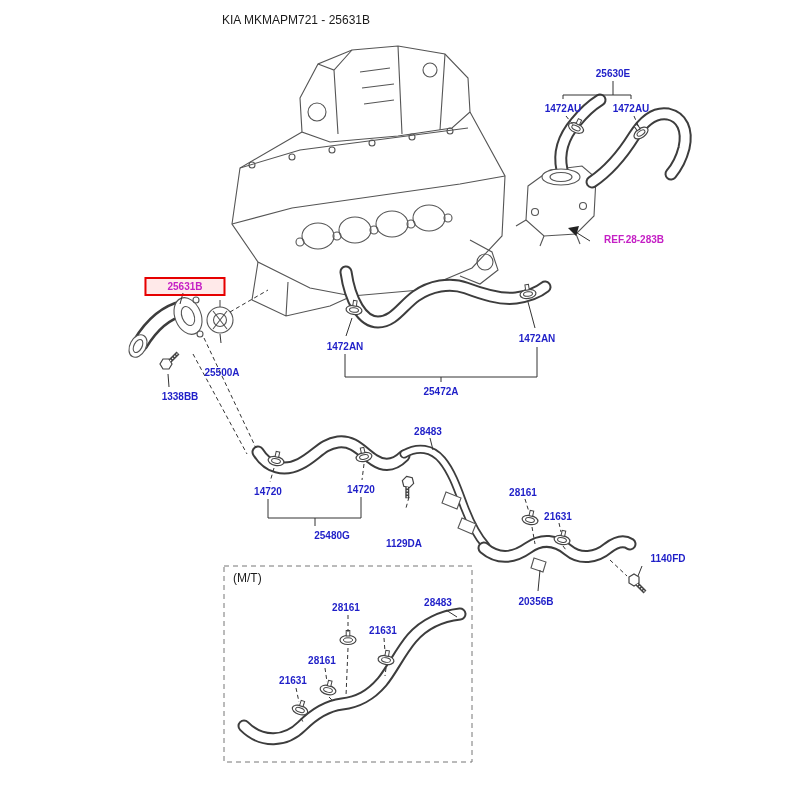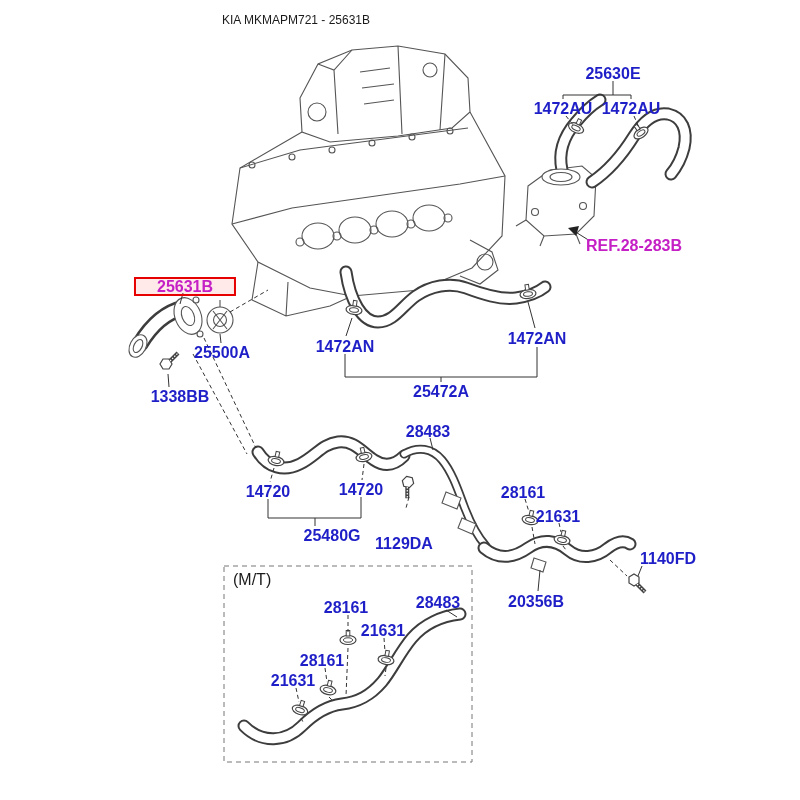--- a/index.html
+++ b/index.html
@@ -1,25 +1,25 @@
 <!DOCTYPE html>
 <html style="--part-label: #1f1fc8; --highlight-text: #c520c5; --highlight-border: #e60000; --ref-text: #c520c5; --title-text: #1a1a1a; --artwork-line: #555555;"><head>
 <meta charset="utf-8">
 <style>
   html,body{margin:0;padding:0}
   body{width:800px;height:800px;background:#fff;font-family:"Liberation Sans",sans-serif}
   .diagram{position:relative;width:800px;height:800px;background:#fff;overflow:hidden}
   .diagram > svg{position:absolute;left:0;top:0}
   .title{position:absolute;transform:translateX(-50%);font-size:12px;color:var(--title-text,#1a1a1a);white-space:nowrap}
-  .plabel{position:absolute;transform:translateX(-50%);font-size:16px;font-weight:700;
+  .plabel{position:absolute;transform:translateX(-50%);font-size:10px;font-weight:700;
           color:var(--part-label,#1f1fc8);white-space:nowrap;cursor:pointer;line-height:15px}
   .plabel.ref{color:var(--ref-text,#c520c5)}
   .plabel.highlight{color:var(--highlight-text,#c520c5);border:2px solid var(--highlight-border,#e60000);
           background:rgba(255,70,70,.12);padding:0 21px}
-  .mt{position:absolute;font-size:16px;color:var(--title-text,#1a1a1a)}
+  .mt{position:absolute;font-size:12px;color:var(--title-text,#1a1a1a)}
   
   .art{fill:none;stroke:#555;stroke-width:1.1}
   .artf{fill:#fff;stroke:#555;stroke-width:1.1}
   .tube-o{fill:none;stroke:#3d3d3d;stroke-width:13;stroke-linecap:round}
   .tube-i{fill:none;stroke:#fff;stroke-width:9;stroke-linecap:round}
   .pipe-o{stroke-width:9}
   .pipe-i{stroke-width:5.5}
   .line{fill:none;stroke:#333;stroke-width:1}
   .dash{fill:none;stroke:#333;stroke-width:1;stroke-dasharray:4 3}
   .mtbox{fill:none;stroke:#777;stroke-width:1;stroke-dasharray:5 4}
@@ -183,24 +183,24 @@
       <path class="dash" d="M325,668 L327,682 M329,697 L333,701"></path>
       <path class="dash" d="M296,688 L299,702 M301,718 L303,722"></path>
     </g>
   </svg>
 
   <div class="title" style="left:296px;top:13px">KIA MKMAPM721 - 25631B</div>
 
   <div class="plabel" style="left:613px;top:66px">25630E</div>
   <div class="plabel" style="left:563px;top:101px">1472AU</div>
   <div class="plabel" style="left:631px;top:101px">1472AU</div>
-  <div class="plabel ref" style="left:634px;top:238px">REF.28-283B</div>
+  <div class="plabel ref" style="left:634px;top:232px">REF.28-283B</div>
 
   <div class="plabel highlight" style="left:185px;top:277px">25631B</div>
-  <div class="plabel" style="left:222px;top:345px">25500A</div>
+  <div class="plabel" style="left:222px;top:365px">25500A</div>
   <div class="plabel" style="left:180px;top:389px">1338BB</div>
 
   <div class="plabel" style="left:345px;top:339px">1472AN</div>
   <div class="plabel" style="left:537px;top:331px">1472AN</div>
   <div class="plabel" style="left:441px;top:384px">25472A</div>
 
   <div class="plabel" style="left:428px;top:424px">28483</div>
   <div class="plabel" style="left:268px;top:484px">14720</div>
   <div class="plabel" style="left:361px;top:482px">14720</div>
   <div class="plabel" style="left:404px;top:536px">1129DA</div>

